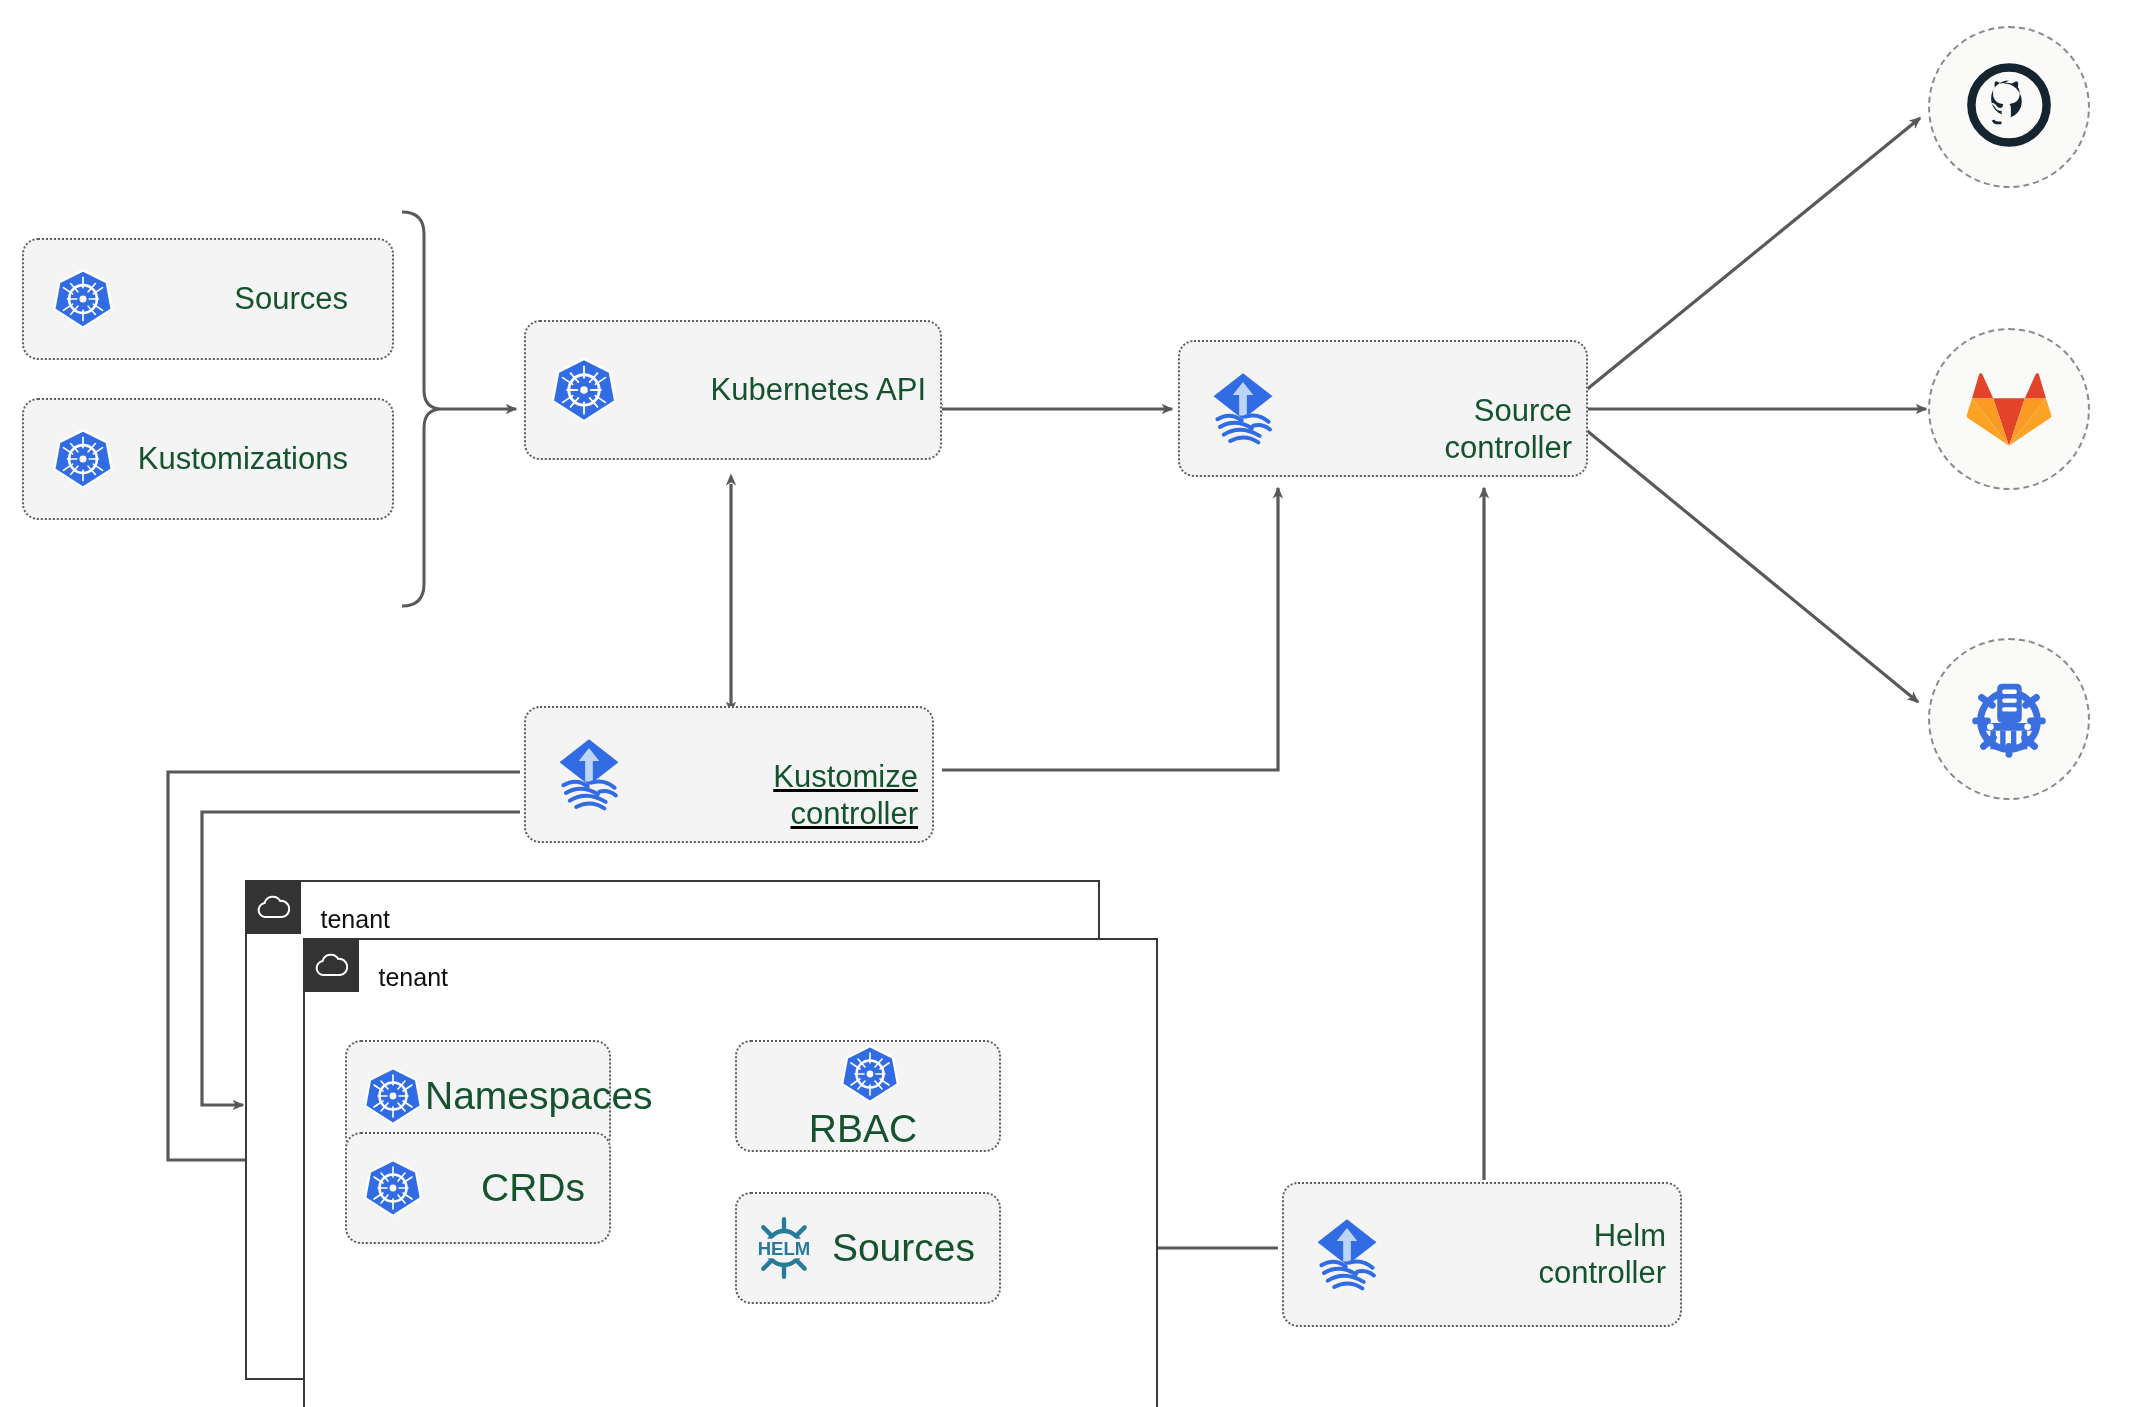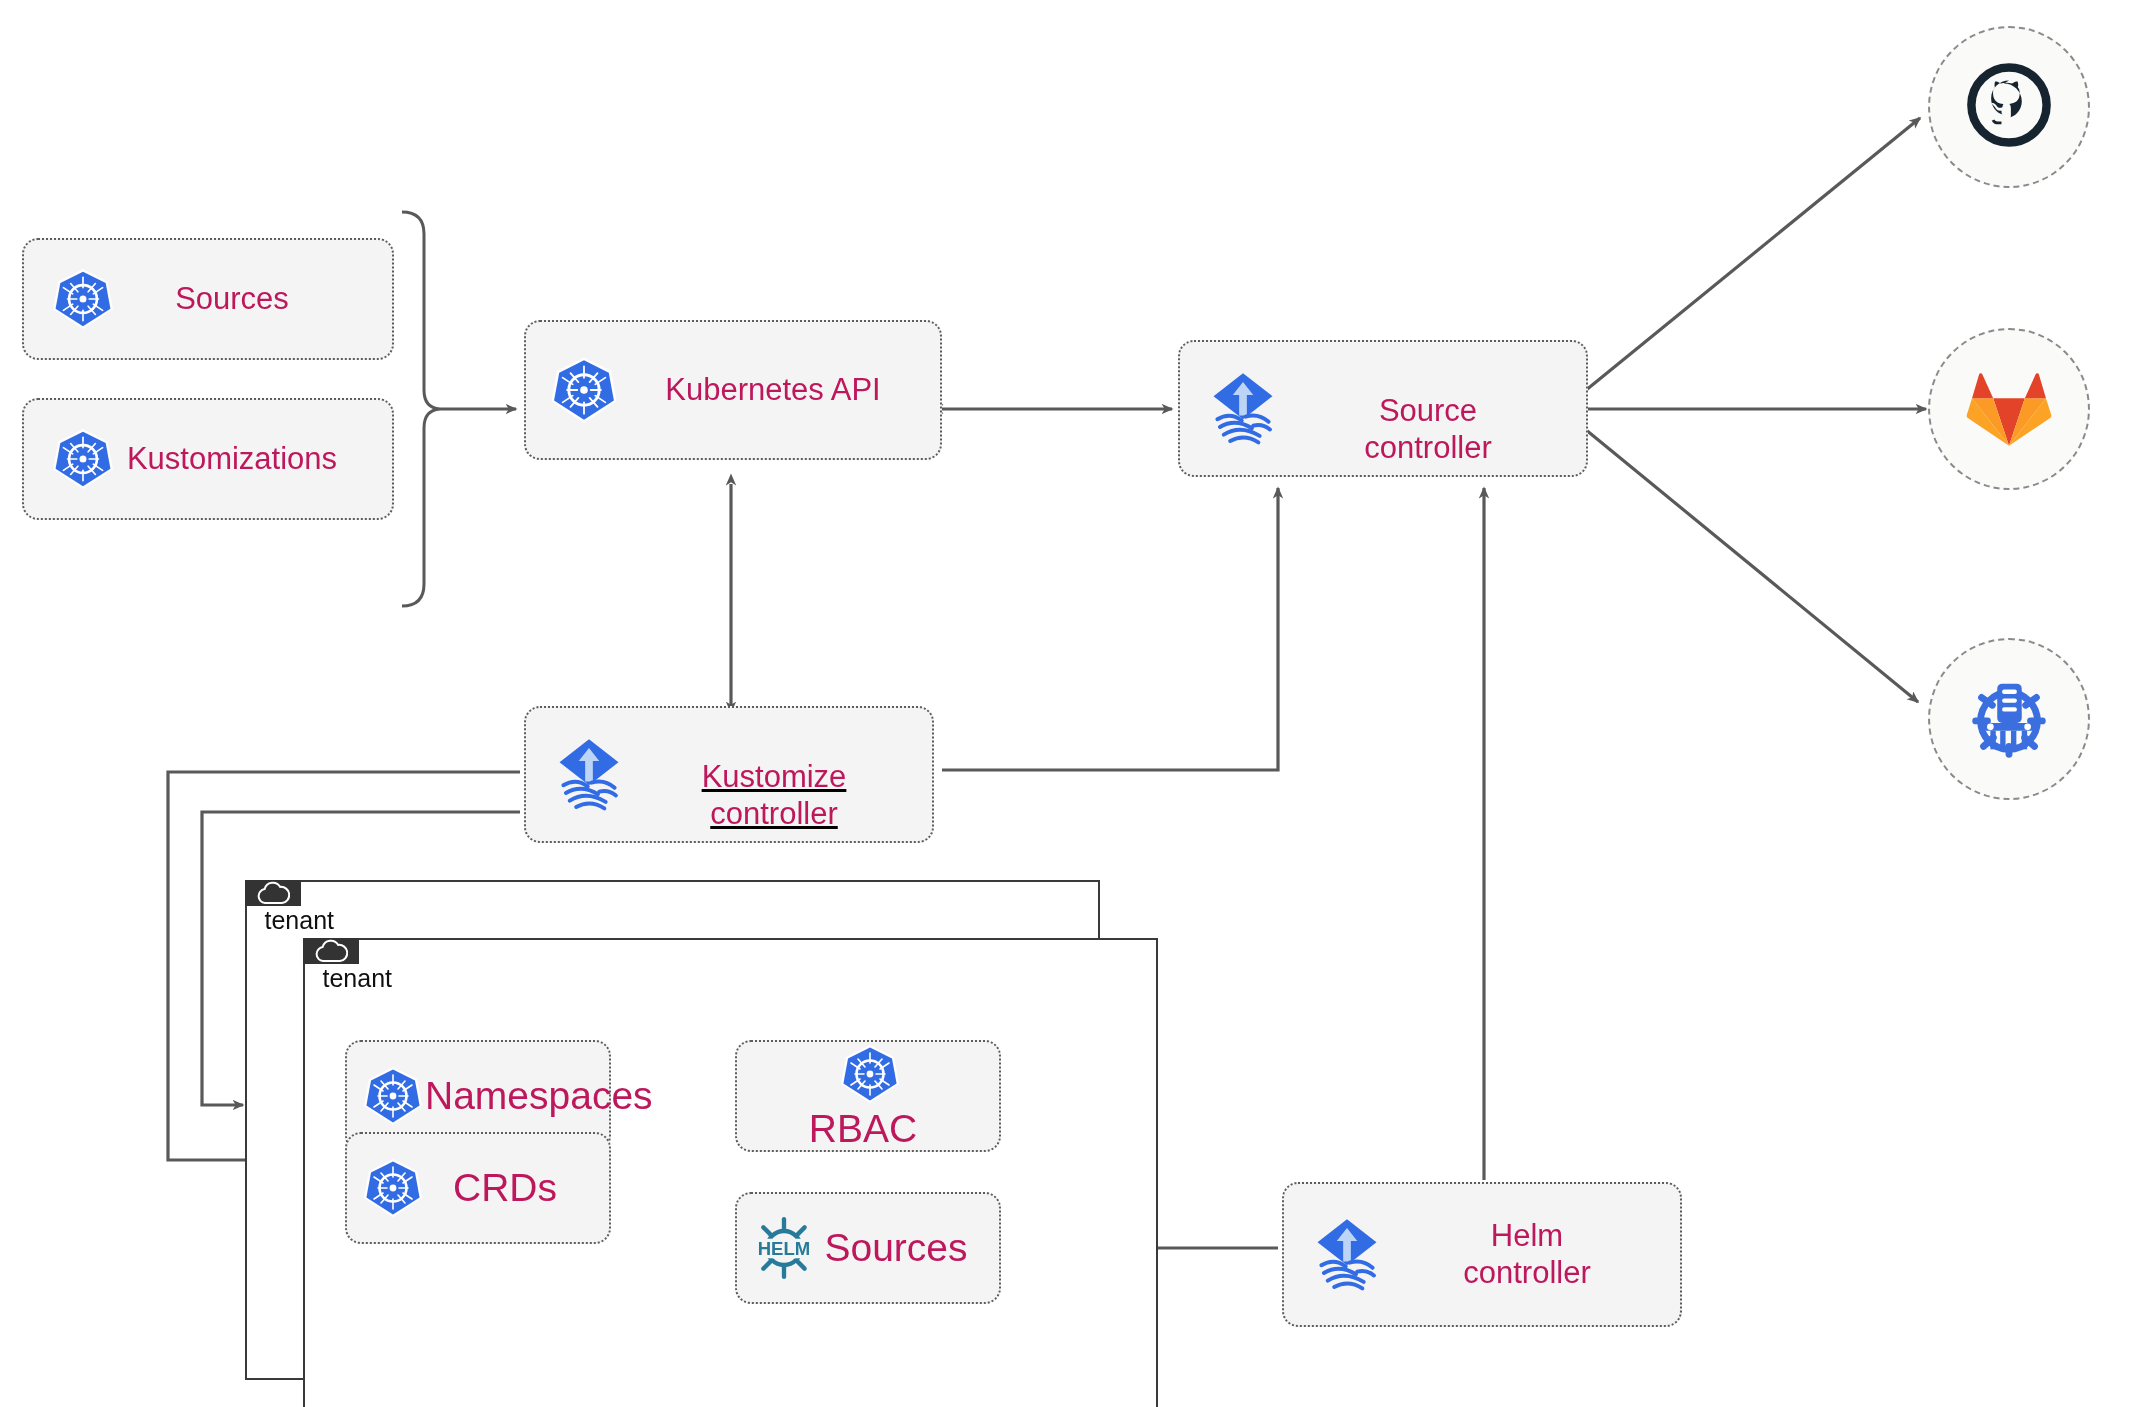--- a/index.html
+++ b/index.html
@@ -36,22 +36,22 @@
     z-index: 3;
   }
   .node .node-icon {
     flex: 0 0 auto;
     display: flex;
     align-items: center;
     justify-content: center;
   }
   .node .node-label {
     flex: 1 1 auto;
-    text-align: center;
-    color: #be185d;
+    text-align: right;
+    color: #14532d;
     line-height: 1.18;
     white-space: pre-line;
   }
 
   
   .card-src {
     width: 372px;
     height: 122px;
     padding: 0 18px 0 26px;
   }
@@ -86,23 +86,22 @@
     background: #ffffff;
     border: 2.5px solid #3a3a3a;
     z-index: 2;
   }
   .tenant-head {
     position: absolute;
     left: -2.5px;
     top: -2.5px;
     height: 54px;
     display: flex;
-    align-items: flex-start;
+    align-items: flex-end;
     z-index: 4;
-    flex-direction: column;
   }
   .tenant-badge {
     width: 56px;
     height: 54px;
     background: #333333;
     display: flex;
     align-items: center;
     justify-content: center;
   }
   .tenant-title {

